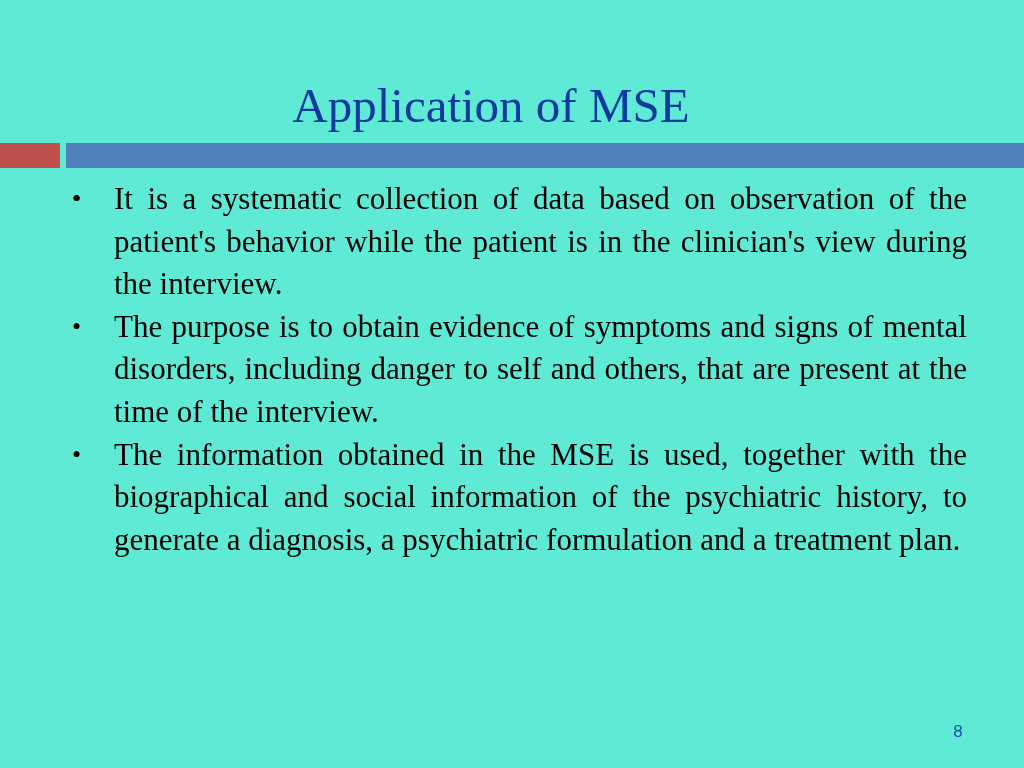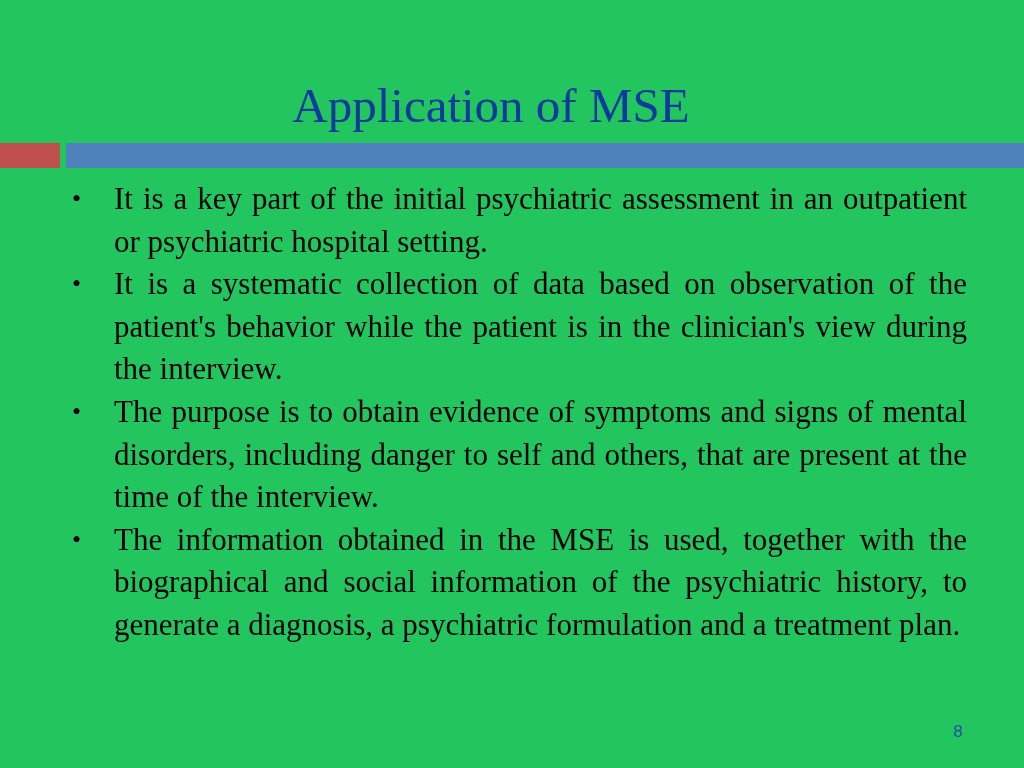--- a/index.html
+++ b/index.html
@@ -4,21 +4,21 @@
   <style>
     html, body {
       margin: 0;
       padding: 0;
       background: #ffffff;
     }
     .slide {
       position: relative;
       width: 1024px;
       height: 768px;
-      background: #22c55e;
+      background: #5eead4;
       overflow: hidden;
     }
     .title {
       position: absolute;
       left: 0;
       top: 74px;
       width: 982px;
       text-align: center;
       font-family: "Liberation Serif", "DejaVu Serif", serif;
       font-size: 49px;
@@ -85,21 +85,20 @@
 
 <div class="slide">
   <h1 class="title">Application of MSE</h1>
 
   <div class="bar-red"></div>
   <div class="bar-blue"></div>
 
   <ul class="content">
     <li>
       <span class="bullet">•</span>
-      <span>It is a key part of the initial psychiatric assessment in an outpatient or psychiatric hospital setting.</span>
     </li>
     <li>
       <span class="bullet">•</span>
       <span>It is a systematic collection of data based on observation of the patient's behavior while the patient is in the clinician's view during the interview.</span>
     </li>
     <li>
       <span class="bullet">•</span>
       <span>The purpose is to obtain evidence of symptoms and signs of mental disorders, including danger to self and others, that are present at the time of the interview.</span>
     </li>
     <li>

